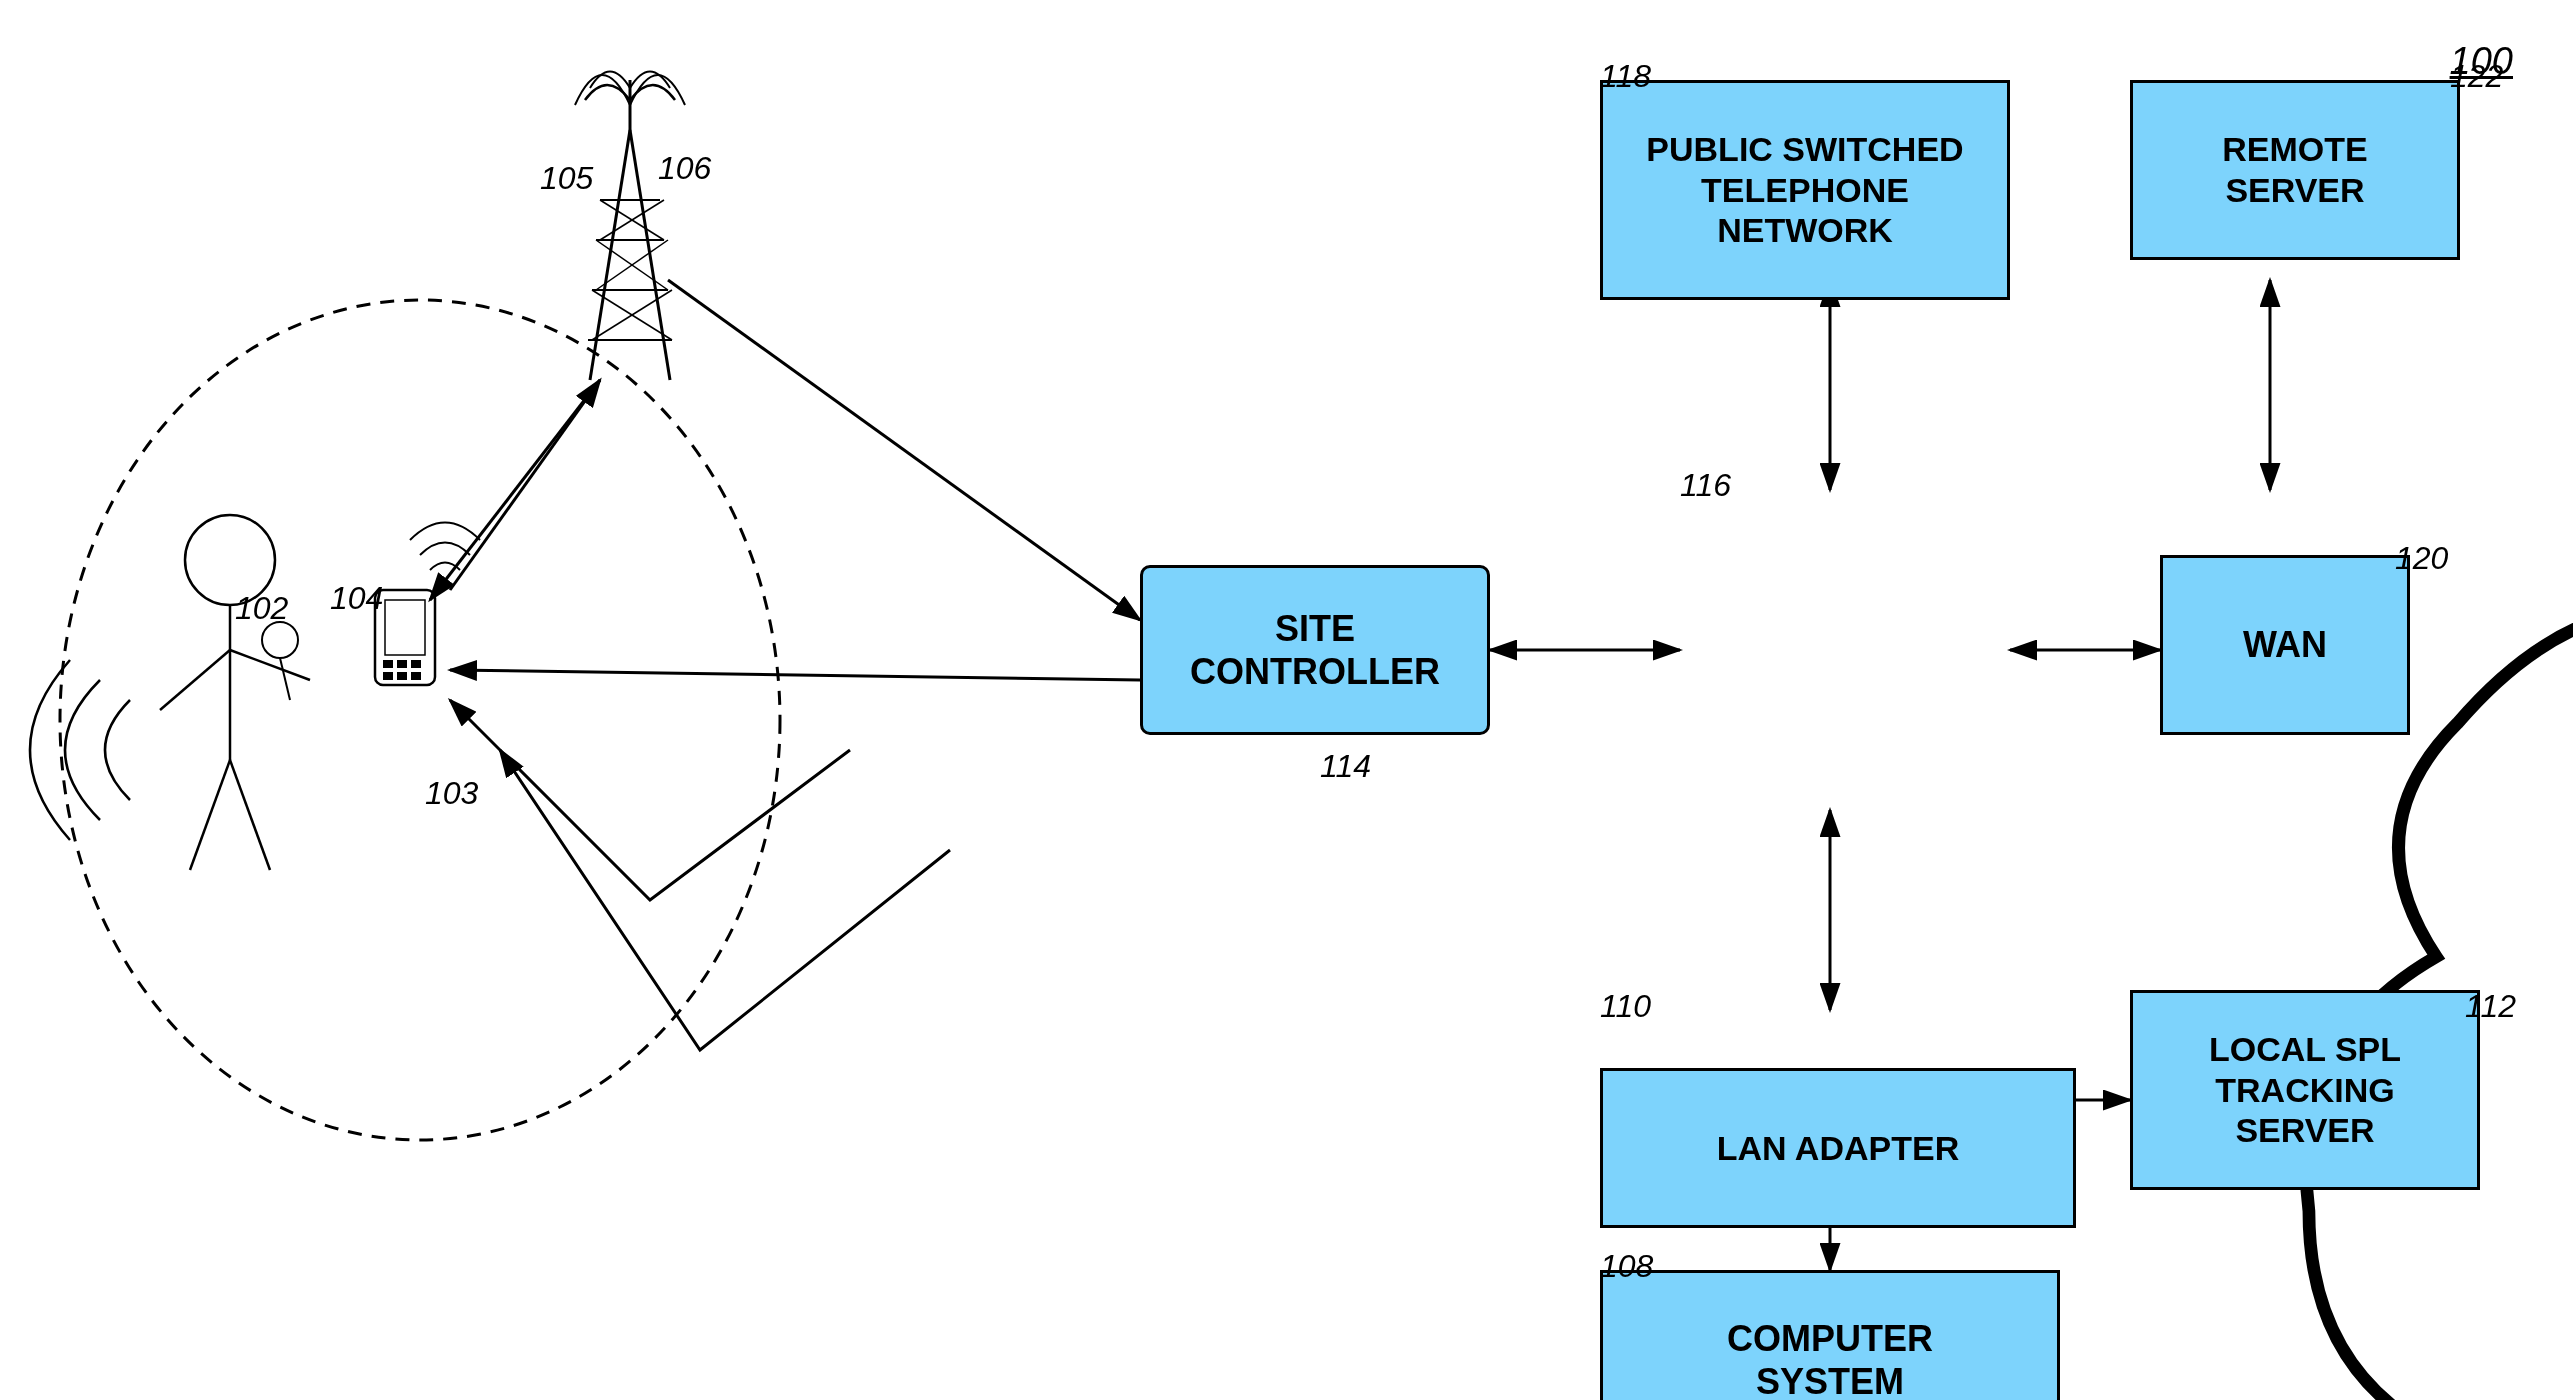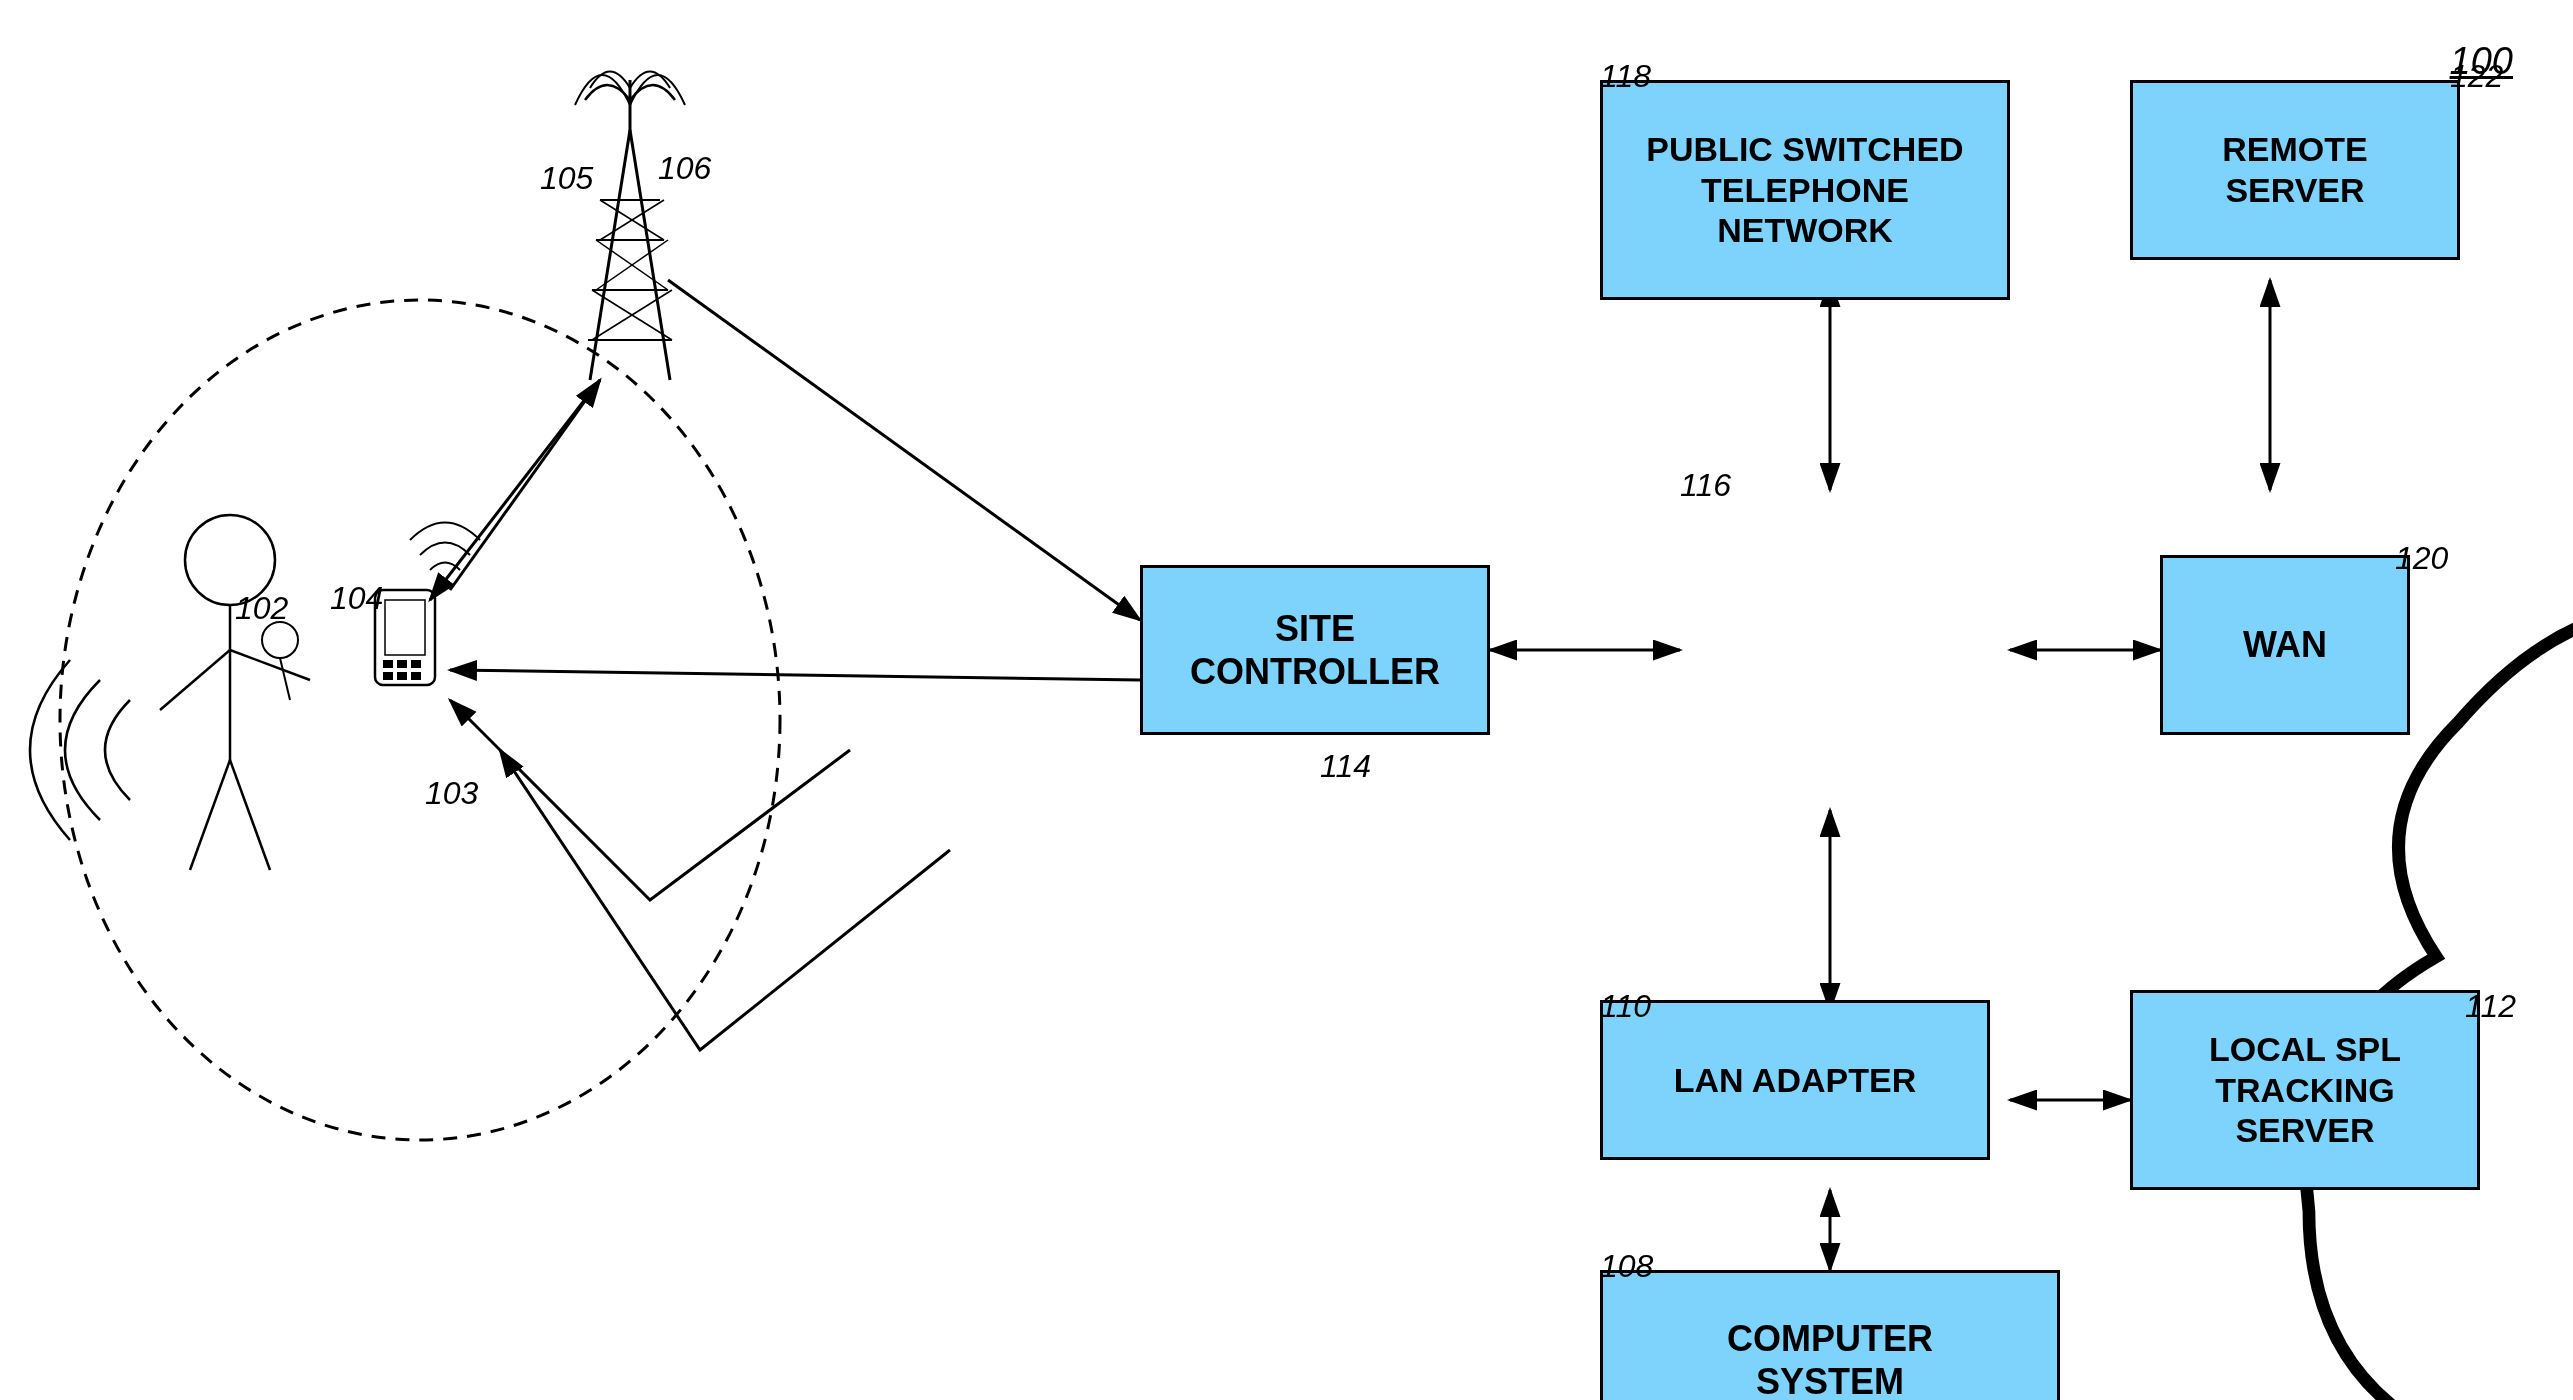--- a/index.html
+++ b/index.html
@@ -176,21 +176,21 @@
     <em>104</em>
   </span>
   <span class="label" style="left:658px; top:150px;">
     <em>106</em>
   </span>
 
   <span class="label" style="left:425px; top:775px;">
     <em>103</em>
   </span>
 
-  <div class="box" style="left:1140px; top:565px; width:350px; height:170px; font-size:36px;">
+  <div class="box" style="left:1140px; top:565px; width:350px; height:170px; font-size:36px;border-radius:10px;">
     <span>SITE<br>CONTROLLER</span>
   </div>
   <span class="label" style="left:1320px; top:748px;">
     <em>114</em>
   </span>
 
   <div style="position:absolute; left:1680px; top:490px; width:330px; height:330px;">
     <svg width="330" height="330" viewBox="0 0 330 330" xmlns="http://www.w3.org/2000/svg">
       <path d="M 165,20 
                Q 200,0 240,20 Q 280,5 310,40 Q 340,60 320,100
@@ -221,21 +221,21 @@
     <em>122</em>
   </span>
 
   <div class="box" style="left:2160px; top:555px; width:250px; height:180px; font-size:36px;">
     <span>WAN</span>
   </div>
   <span class="label" style="left:2395px; top:540px;">
     <em>120</em>
   </span>
 
-  <div class="box" style="left:1600px; top:1000px; width:390px; height:160px; font-size:34px;">
+  <div class="box" style="left:1600px; top:1068px; width:476px; height:160px; font-size:34px;">
     <span>LAN ADAPTER</span>
   </div>
   <span class="label" style="left:1600px; top:988px;">
     <em>110</em>
   </span>
 
   <div class="box" style="left:2130px; top:990px; width:350px; height:200px; font-size:34px;">
     <span>LOCAL SPL<br>TRACKING<br>SERVER</span>
   </div>
   <span class="label" style="left:2465px; top:988px;">

